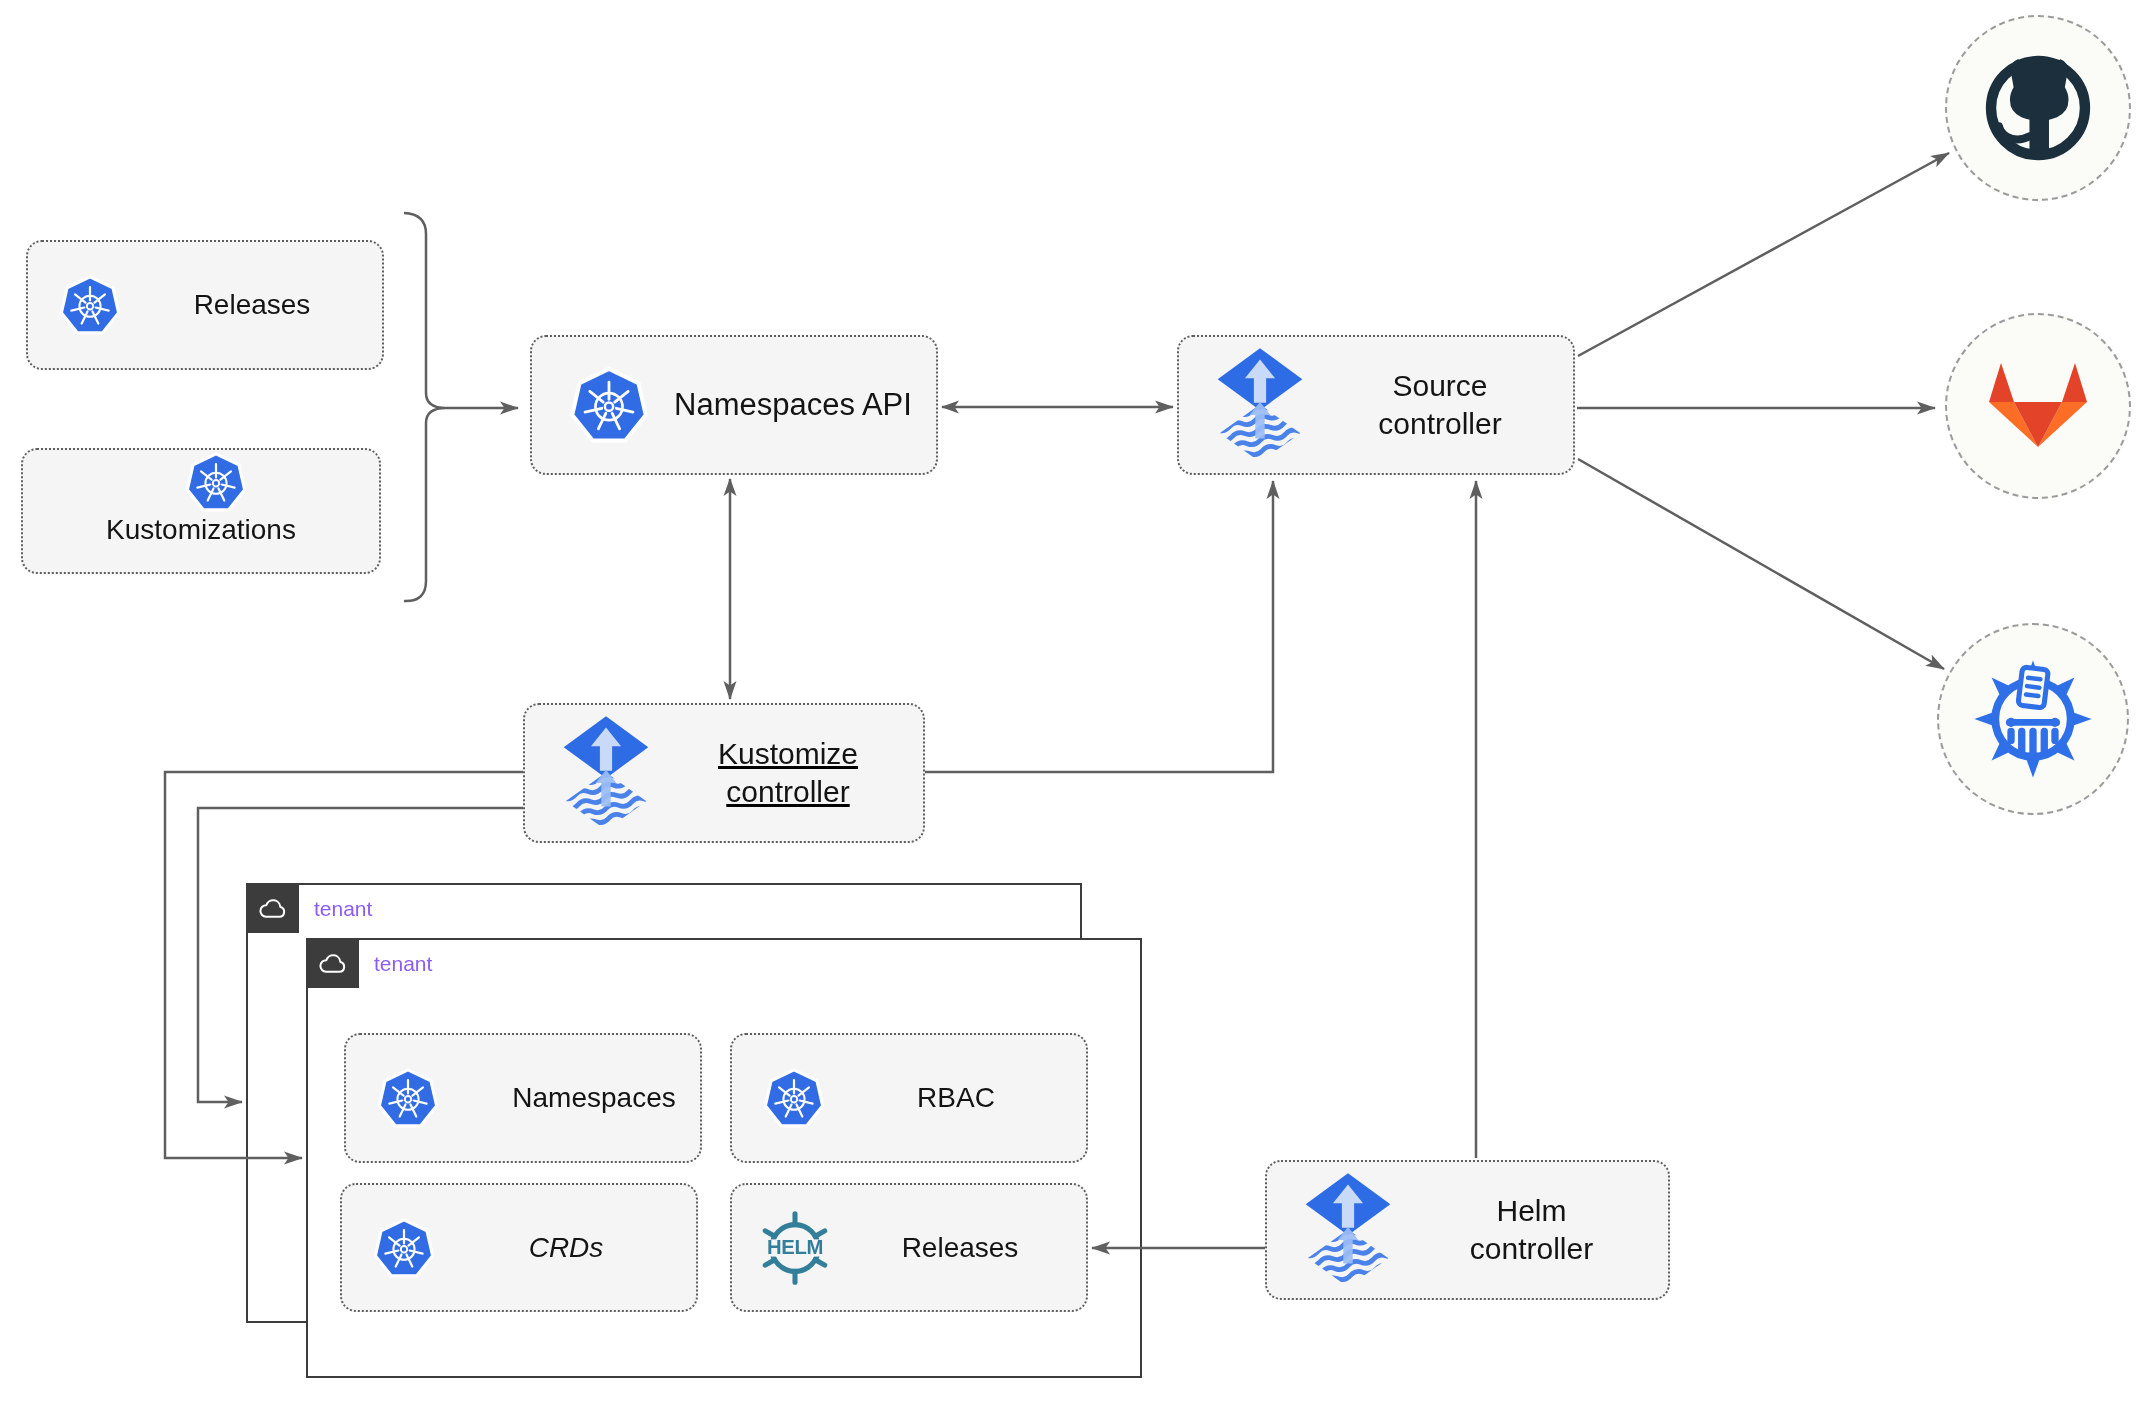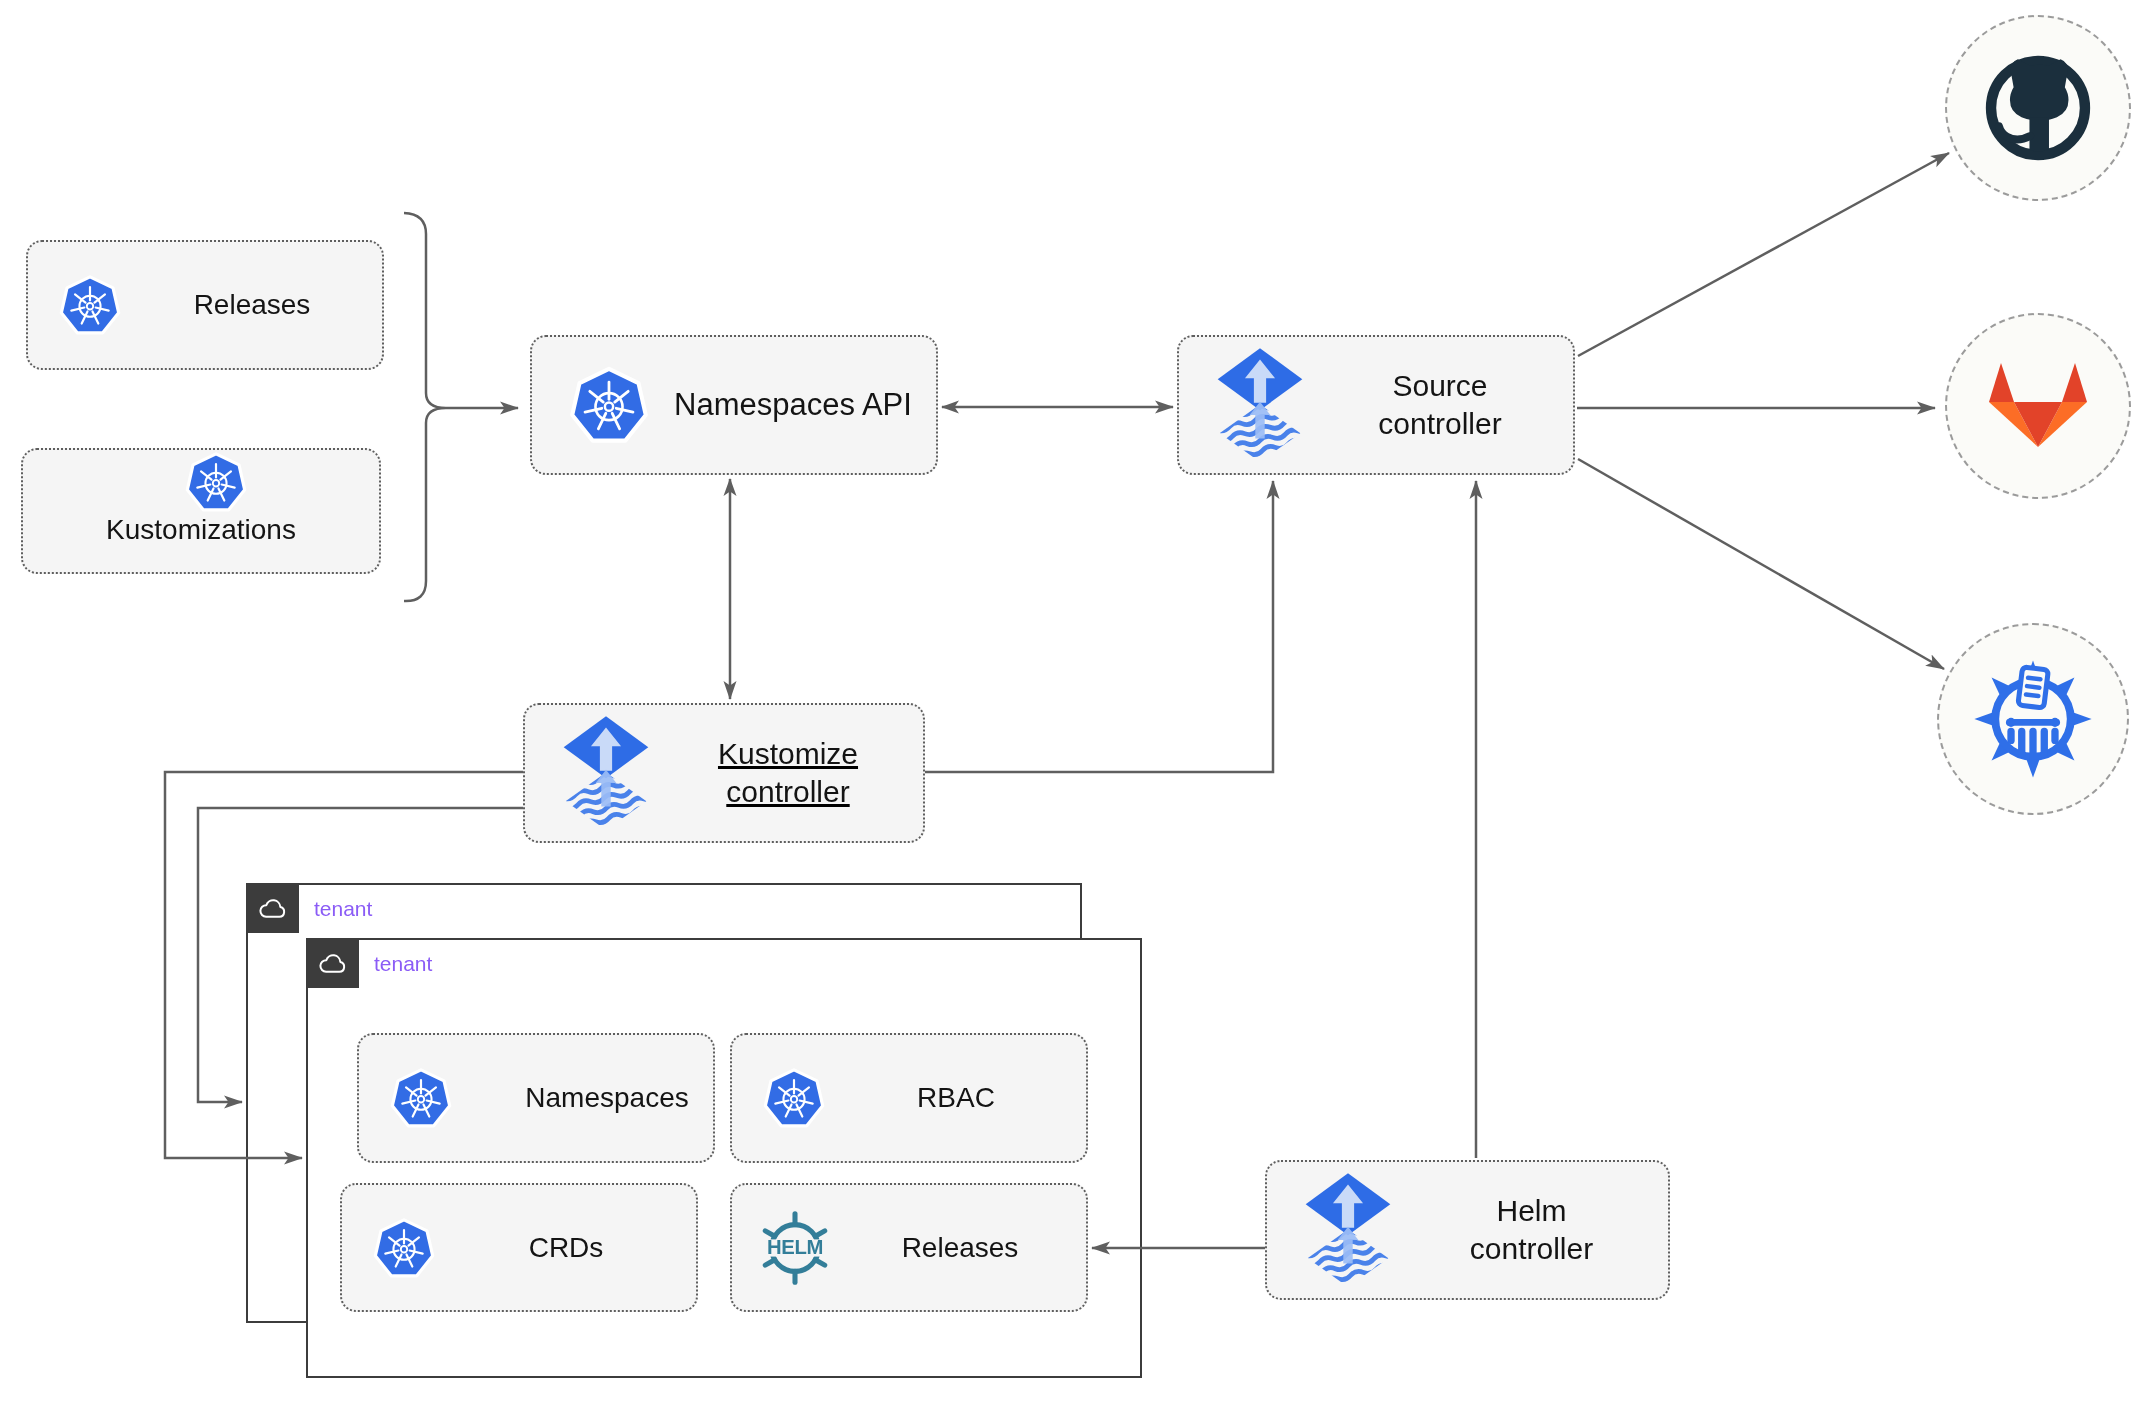--- a/index.html
+++ b/index.html
@@ -187,35 +187,35 @@
   </div>
 
   <div class="node ctrl" style="left:1265px;top:1160px;width:405px;height:140px;">
     <svg class="ic" style="margin-left:34px" width="94" height="117">
         <use href="#sym-flux"></use>
       </svg>
     <span class="lbl">Helm
 controller</span>
   </div>
 
-  <div class="node" style="left:357px;top:1033px;width:358px;height:130px;gap:48px;">
+  <div class="node" style="left:344px;top:1033px;width:358px;height:130px;gap:48px;">
     <svg class="ic" width="64" height="64">
         <use href="#sym-k8s"></use>
       </svg>
     <span class="lbl">Namespaces</span>
   </div>
 
   <div class="node" style="left:730px;top:1033px;width:358px;height:130px;">
     <svg class="ic" width="64" height="64">
         <use href="#sym-k8s"></use>
       </svg>
     <span class="lbl">RBAC</span>
   </div>
 
-  <div class="node" style="left:340px;top:1183px;width:358px;height:129px;">
+  <div class="node" style="left:340px;top:1183px;width:358px;height:129px;font-style:italic;">
     <svg class="ic" width="64" height="64">
         <use href="#sym-k8s"></use>
       </svg>
     <span class="lbl">CRDs</span>
   </div>
 
   <div class="node" style="left:730px;top:1183px;width:358px;height:129px;">
     <svg class="ic" style="margin-left:24px" width="78" height="78">
         <use href="#sym-helm"></use>
       </svg>

